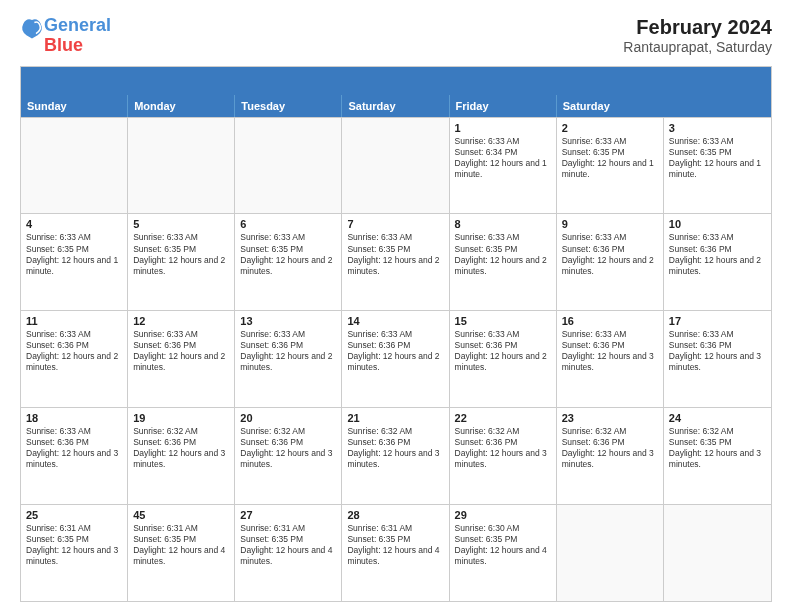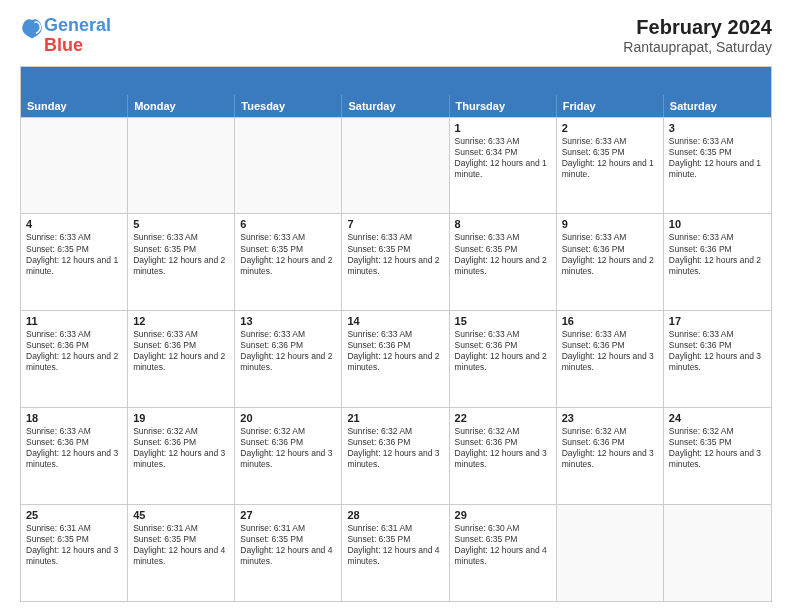--- a/index.html
+++ b/index.html
@@ -127,21 +127,20 @@
       <div class="subtitle">Rantauprapat, Saturday</div>
     </div>
   </div>
 
   <div class="calendar">
     <div class="cal-header">
     <div class="cal-header-cell">Sunday</div>
         <div class="cal-header-cell">Monday</div>
         <div class="cal-header-cell">Tuesday</div>
         <div class="cal-header-cell">Saturday</div>
-        <div class="cal-header-cell">Thursday</div>
         <div class="cal-header-cell">Friday</div>
         <div class="cal-header-cell">Saturday</div>
       </div>
     <div class="cal-body">
     <div class="cal-row">
           <div class="cal-cell empty"></div>
           <div class="cal-cell empty"></div>
           <div class="cal-cell empty"></div>
           <div class="cal-cell empty"></div>
           <div class="cal-cell">

